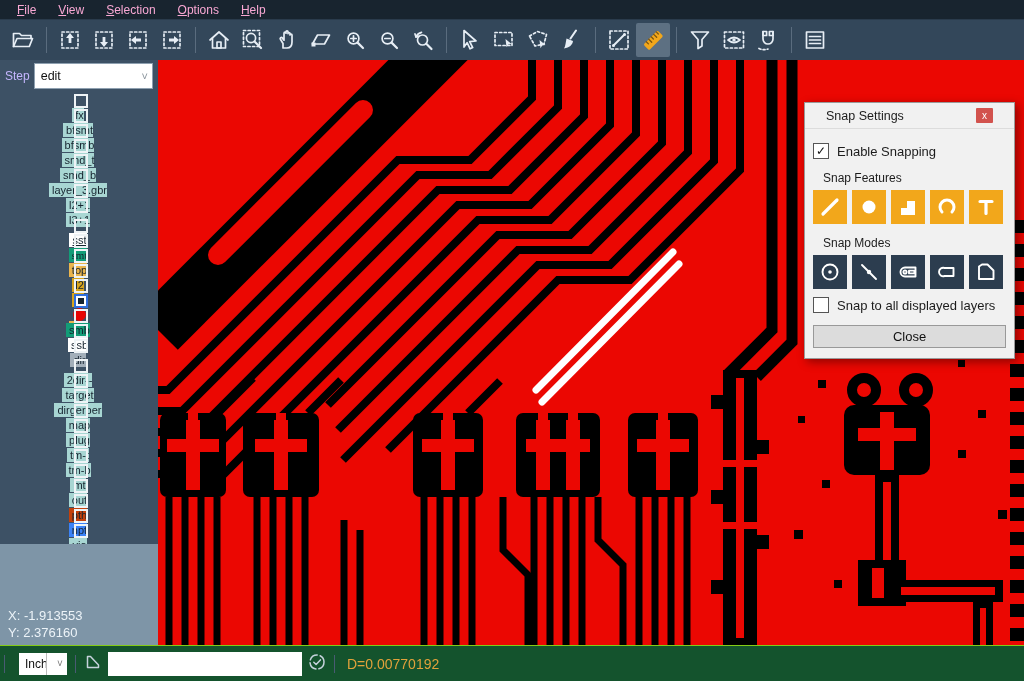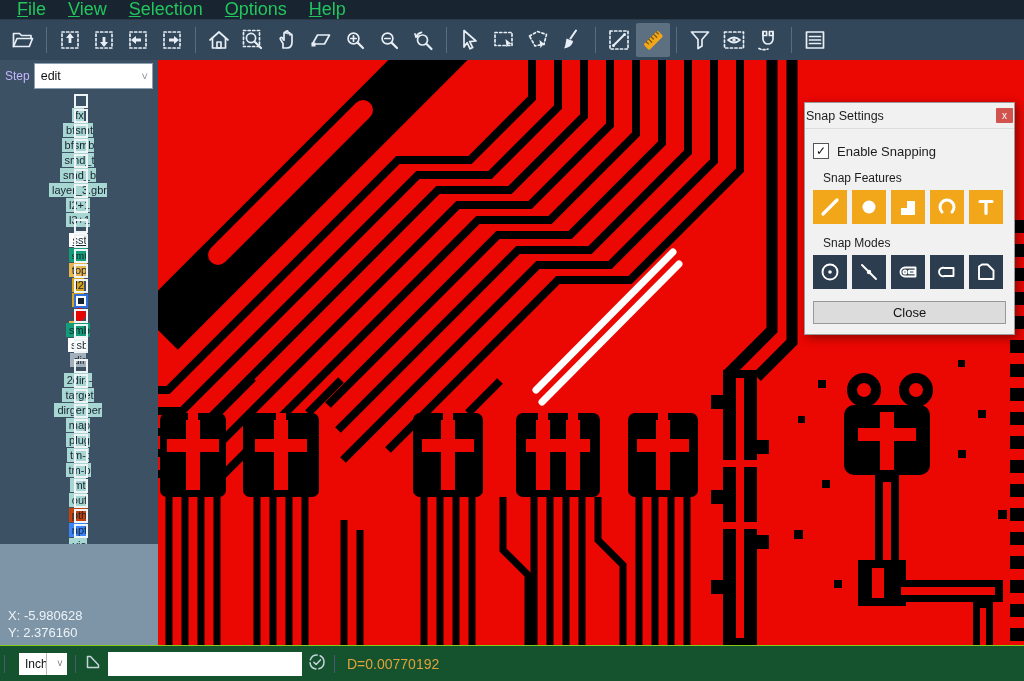--- a/index.html
+++ b/index.html
@@ -2,21 +2,21 @@
 <html><head>
 <meta charset="utf-8">
 <style>
   html,body{margin:0;padding:0;}
   body{width:1024px;height:681px;position:relative;overflow:hidden;
        font-family:"Liberation Sans",sans-serif;background:#1A2836;
        -webkit-font-smoothing:antialiased;}
   
   .menubar{position:absolute;left:0;top:0;width:1024px;height:19px;background:#18242F;
            display:flex;align-items:center;padding-left:6px;box-sizing:border-box;}
-  .mi{color:#22c55e;font-size:18px;padding:0 11px;cursor:default;}
+  .mi{color:#f9a8d4;font-size:12px;padding:0 11px;cursor:default;}
   .mi u{text-decoration:underline;}
   
   .toolbar{position:absolute;left:0;top:19px;width:1024px;height:41px;background:#33475A;
            display:flex;align-items:center;padding-left:6px;box-sizing:border-box;border-top:1px solid #2A3B4C;}
   .tb-btn{width:34px;height:34px;display:flex;align-items:center;justify-content:center;border-radius:2px;}
   .tb-btn svg{stroke:#E7EEF5;fill:none;stroke-width:1.7;stroke-linecap:round;stroke-linejoin:round;}
   .tb-btn.active{background:#5D7082;}
   .tsep{width:1px;height:26px;background:#5A6C7E;margin:0 6px;}
   
   .sidebar{position:absolute;left:0;top:60px;width:158px;height:585px;background:#3D5165;
@@ -51,21 +51,21 @@
   .unit-select span{padding-left:6px;}
   .unit-chevron{position:absolute;right:0;top:0;width:14px;height:22px;border-left:1px solid #bbb;
                 display:flex;align-items:center;justify-content:center;color:#777;font-size:10px;}
   .angle-ico svg,.apply-ico svg{stroke:#C6D2DC;fill:none;stroke-width:1.5;stroke-linecap:round;stroke-linejoin:round;}
   .measure-input{width:194px;height:24px;border:none;background:#fff;margin:0 6px;flex:none;padding:0 4px;
                  font-family:inherit;font-size:12px;box-sizing:border-box;}
   .dist-label{color:#E2A23B;font-size:14px;margin-left:4px;}
   
   .dialog{position:absolute;left:804px;top:102px;width:211px;background:#F1F1F1;
           border:1px solid #9A9A9A;box-shadow:3px 3px 9px rgba(0,0,0,.4);box-sizing:border-box;color:#1C1C1C;}
-  .dlg-title{height:25px;display:flex;align-items:center;padding:0 1px;border-bottom:1px solid #DCDCDC;
+  .dlg-title{height:25px;display:flex;align-items:center;padding:0 21px;border-bottom:1px solid #DCDCDC;
              font-size:12.5px;}
   .dlg-close{margin-left:auto;width:17px;height:15px;background:#D2524D;color:#fff;font-size:10px;
              display:flex;align-items:center;justify-content:center;border-radius:1px;}
   .dlg-body{padding:6px 8px 10px;}
   .chk-row{display:flex;align-items:center;gap:8px;margin-top:8px;font-size:13px;}
   .chk{width:14px;height:14px;background:#fff;border:1px solid #555;flex:none;display:flex;
        align-items:center;justify-content:center;font-size:12px;color:#111;line-height:1;}
   .sec-label{margin:12px 10px 5px;font-size:12px;}
   .btn-row{display:flex;gap:5px;}
   .fbtn,.mbtn{width:34px;height:34px;display:flex;align-items:center;justify-content:center;flex:none;}
@@ -402,21 +402,21 @@
         </div>
         <div class="layer-row">
           <span class="layer-cb"></span>
           <span class="dot-slot"></span>
           <span class="layer-name" style="background: rgb(168, 214, 211);">via</span>
         </div>
       </div>
     </div>
   <div class="side-fill">
     <div class="coords">
-      <div>X: -5.980628</div>
+      <div>X: -1.913553</div>
       <div>Y: 2.376160</div>
     </div>
   </div>
 </div>
 
 <div class="canvas">
   <svg width="866" height="585" viewBox="0 0 866 585">
     <rect width="866" height="585" fill="#EB0702"></rect>
 
     <path d="M0 270L290 -20" stroke="#000" stroke-width="56" fill="none"></path>
@@ -586,20 +586,24 @@
           <svg viewBox="0 0 24 24" width="24" height="24">
             <path d="M9.5 8H18.5V16H9.5A4.2 4.2 0 1 1 9.5 8Z"></path>
           </svg>
         </span>
       <span class="mbtn">
           <svg viewBox="0 0 24 24" width="24" height="24">
             <path d="M5 19V6.5L8 4.5H13.5L19.5 10.5V19Z"></path>
           </svg>
         </span>
     </div>
+    <div class="chk-row">
+      <span class="chk"></span>
+      <span>Snap to all displayed layers</span>
+    </div>
     <button class="close-btn">Close</button>
   </div>
 </div>
 
 <div class="statusbar">
   <div class="ssep" style="margin-left:4px"></div>
   <div class="unit-select">
     <span>Inch</span>
     <span class="unit-chevron">˅</span>
   </div>

